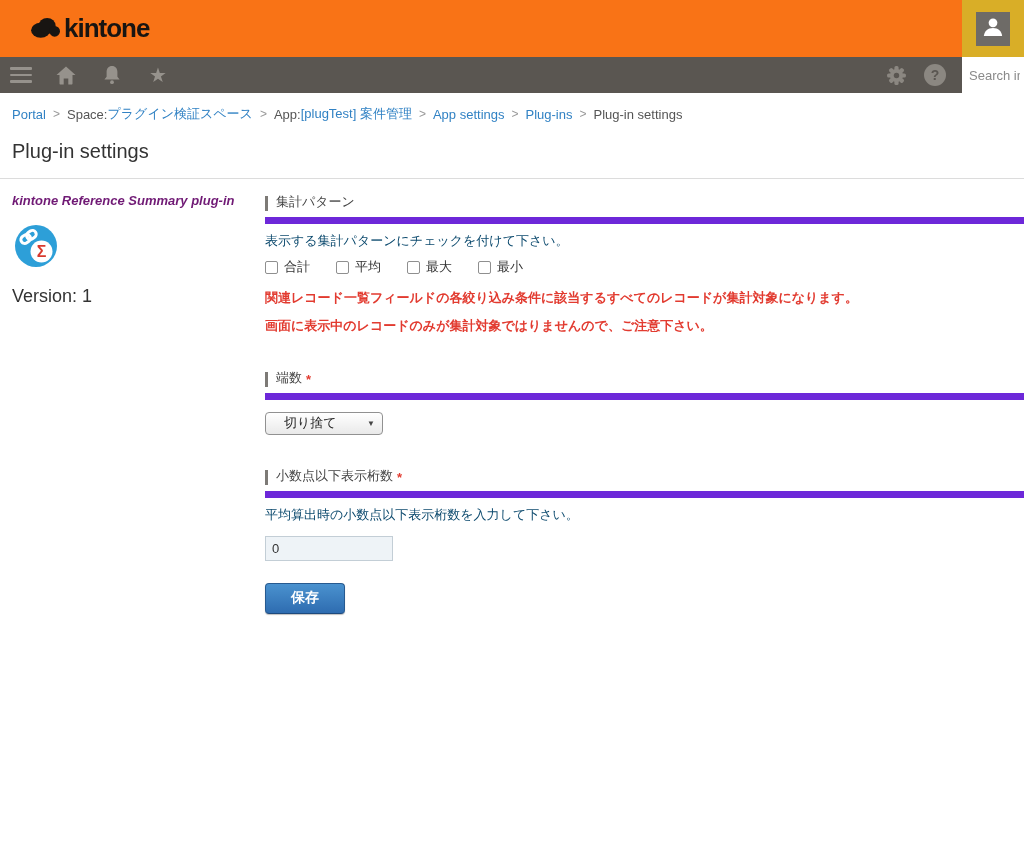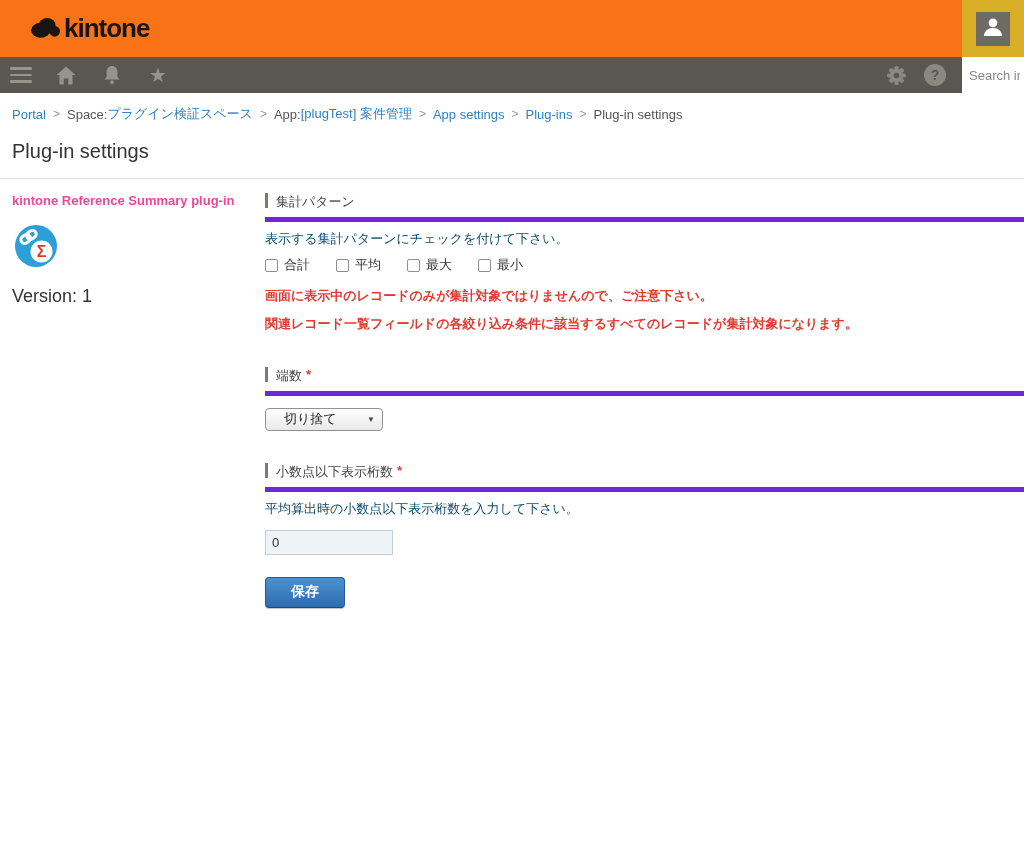--- a/index.html
+++ b/index.html
@@ -31,26 +31,26 @@
   .crumb-sep { color: #999; margin: 0 7px; font-size: 12px; }
   .crumb-current { color: #555; }
 
   
   .page-title { font-size: 20px; color: #333; font-weight: 400; margin: 17px 0 0 12px; }
   .page-divider { border: none; border-top: 1px solid #dcdcdc; margin-top: 15px; }
 
   
   .content { display: flex; margin-top: 14px; }
   .sidebar { width: 265px; padding-left: 12px; flex-shrink: 0; }
-  .plugin-name { font-size: 13px; font-weight: bold; color: #ec4899; }
+  .plugin-name { font-size: 13px; font-weight: bold; color: #701a75; font-style: italic; }
   .plugin-icon { margin: 16px 0 0 2px; }
   .plugin-version { font-size: 18px; color: #333; margin-top: 14px; }
 
   .main { flex: 1; padding-right: 0; }
-  .section-header { display: flex; align-items: flex-start; border-bottom: 5px solid #6d28d9; padding-bottom: 6px; margin-bottom: 8px; }
+  .section-header { display: flex; align-items: flex-end; border-bottom: 7px solid #6d28d9; padding-bottom: 6px; margin-bottom: 8px; }
   .section-bar { width: 3px; height: 15px; background: #7d7a76; margin-right: 8px; flex-shrink: 0; }
   .section-title { font-size: 13px; color: #444; }
   .req { color: #e23b30; font-size: 13px; margin-left: 4px; font-weight: bold; }
 
   .instruction { font-size: 13px; color: #0c4a6e; margin: 6px 0 8px 0; }
 
   .checkbox-row { display: flex; align-items: center; gap: 26px; margin: 8px 0 12px 0; }
   .cb-item { display: flex; align-items: center; gap: 6px; cursor: pointer; }
   .cb-box { width: 13px; height: 13px; border: 1px solid #8f8f8f; border-radius: 2px; background: #fff; display: inline-block; }
   .cb-label { font-size: 13px; color: #333; }
@@ -196,22 +196,22 @@
       <label class="cb-item">
         <span class="cb-box"></span>
         <span class="cb-label">最大</span>
       </label>
       <label class="cb-item">
         <span class="cb-box"></span>
         <span class="cb-label">最小</span>
       </label>
     </div>
     <div class="warn-wrap">
+      <div class="warning">関連レコード一覧フィールドの各絞り込み条件に該当するすべてのレコードが集計対象になります。</div>
       <div class="warning">画面に表示中のレコードのみが集計対象ではりませんので、ご注意下さい。</div>
-      <div class="warning">関連レコード一覧フィールドの各絞り込み条件に該当するすべてのレコードが集計対象になります。</div>
     </div>
 
     <div class="section-block">
       <div class="section-header">
         <span class="section-bar"></span>
         <span class="section-title">端数</span>
         <span class="req">*</span>
       </div>
       <div class="dropdown">
         <span>切り捨て</span>

